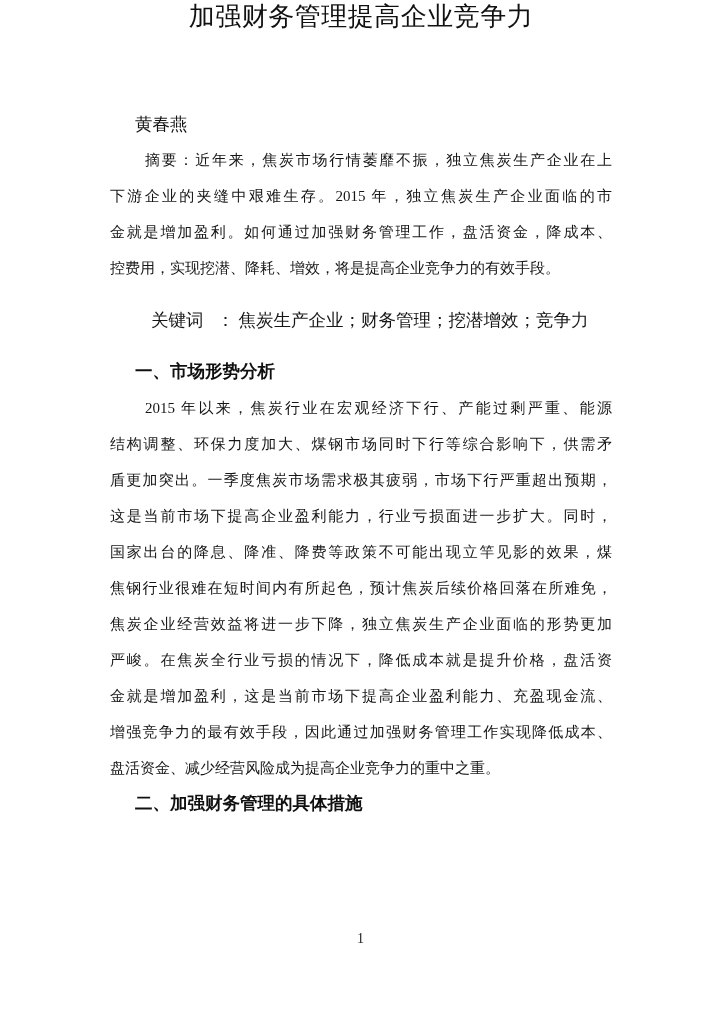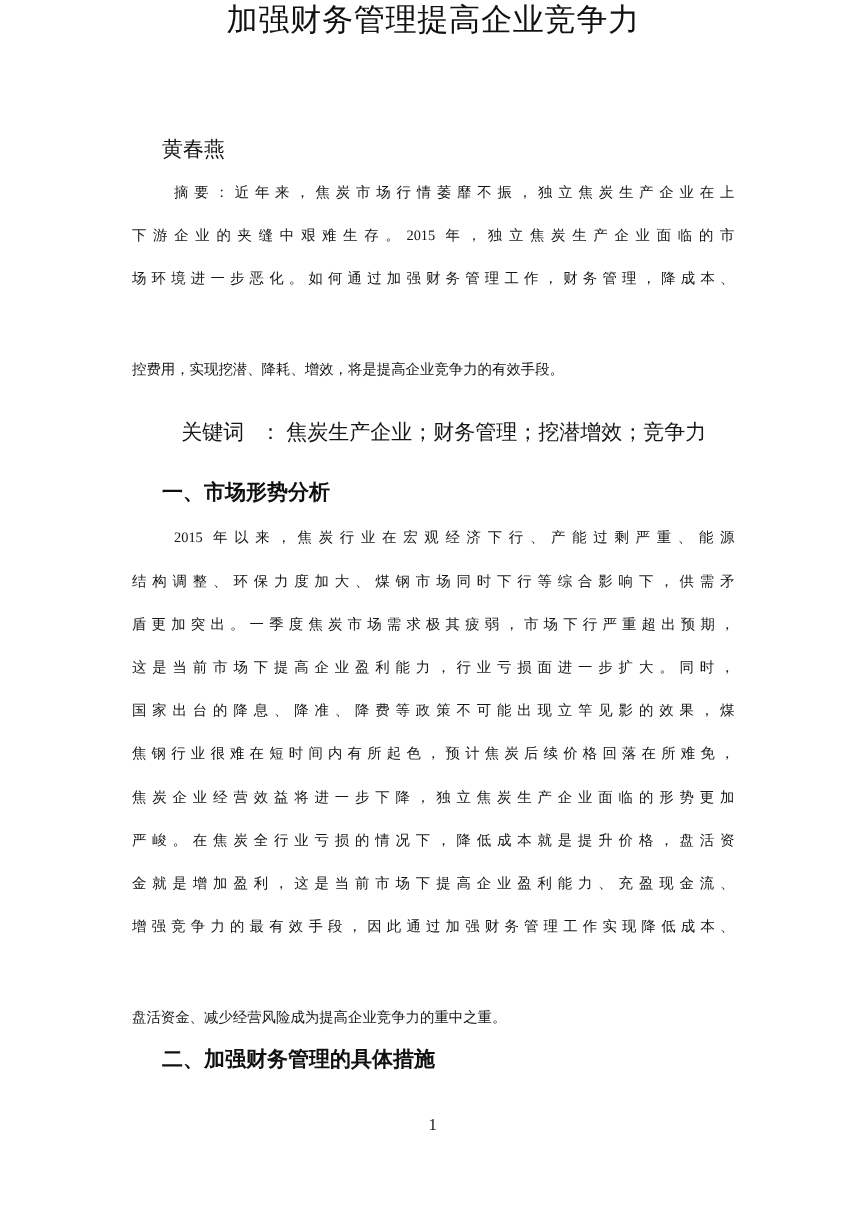--- a/index.html
+++ b/index.html
@@ -68,31 +68,30 @@
     line-height: 36px;
     margin: 16px;
     text-indent: 25px;
     color: #161616;
     white-space: pre;
   }
 
   
   .jline {
     display: block;
-    font-size: 12px;
+    font-size: 15px;
     line-height: 36px;
     color: #161616;
     text-align: justify;
     text-align-last: justify;
     text-justify: inter-ideograph;
     white-space: nowrap;
   }
   .jline.last {
     text-align-last: left;
-    margin-top: 40px;
   }
   .jline.indent2 {
     text-indent: 35px;
   }
 
   .page-number {
     position: absolute;
     left: 0;
     top: 930px;
     width: 721px;
@@ -110,21 +109,21 @@
 
   <div id="content">
 
     <h1 class="doc-title">加强财务管理提高企业竞争力</h1>
 
     <div class="author">黄春燕</div>
 
     <div>
       <span class="jline indent2">摘要：近年来，焦炭市场行情萎靡不振，独立焦炭生产企业在上</span>
       <span class="jline">下游企业的夹缝中艰难生存。2015 年，独立焦炭生产企业面临的市</span>
-      <span class="jline">场环境进一步恶化。如何通过加强财务管理工作，财务管理，降成本、</span>
+      <span class="jline">金就是增加盈利。如何通过加强财务管理工作，盘活资金，降成本、</span>
       <span class="jline last">控费用，实现挖潜、降耗、增效，将是提高企业竞争力的有效手段。</span>
     </div>
 
     <div class="kw-line">关键词   ： 焦炭生产企业；财务管理；挖潜增效；竞争力</div>
 
     <div class="section-heading">一、市场形势分析</div>
 
     <div>
       <span class="jline indent2">2015 年以来，焦炭行业在宏观经济下行、产能过剩严重、能源</span>
       <span class="jline">结构调整、环保力度加大、煤钢市场同时下行等综合影响下，供需矛</span>

